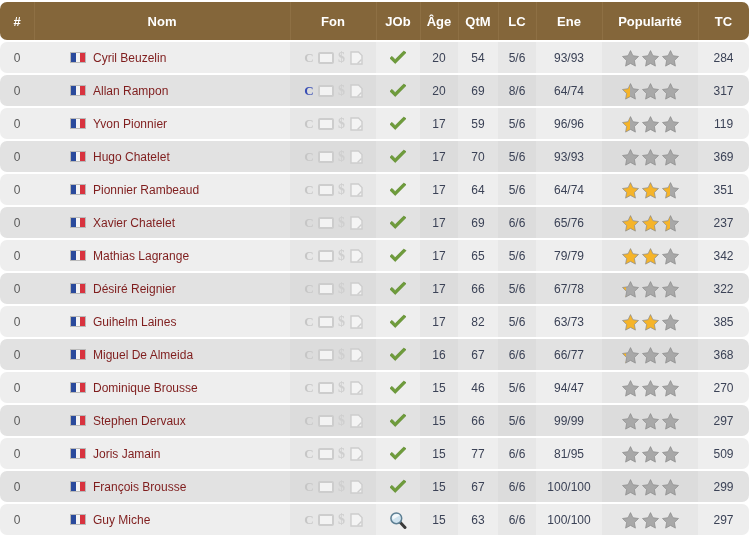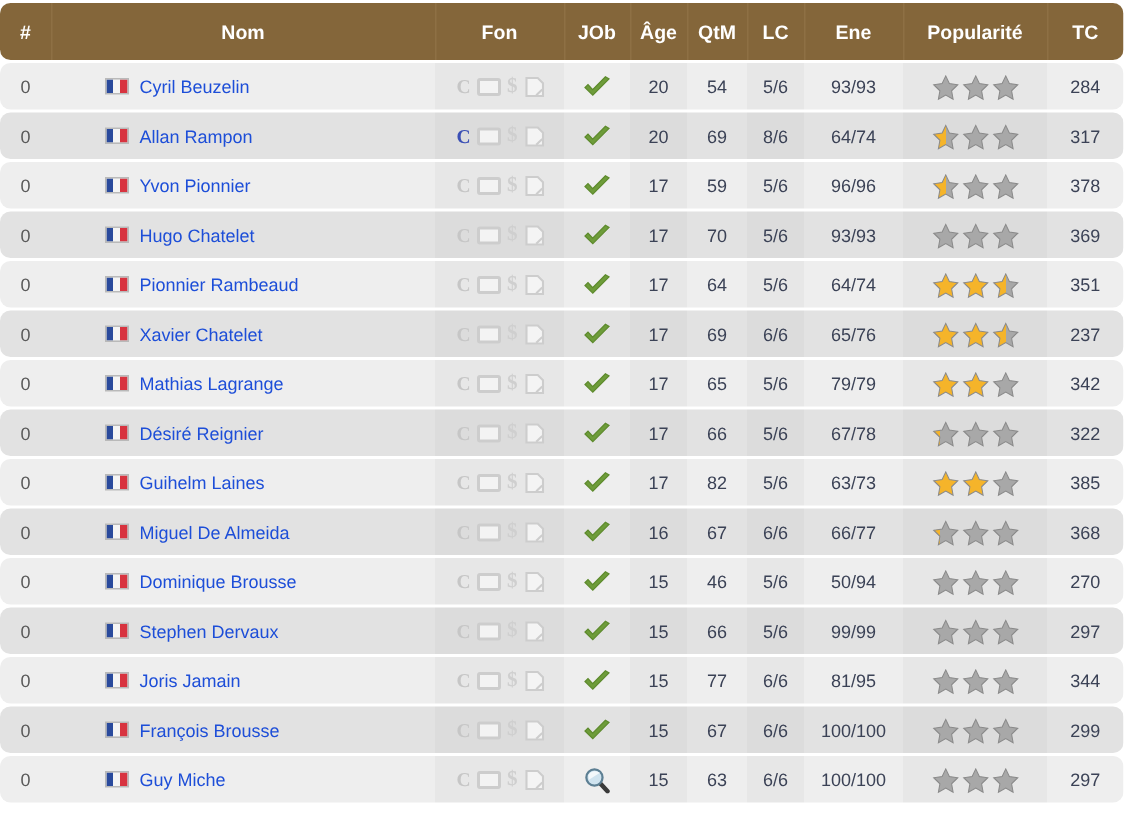--- a/index.html
+++ b/index.html
@@ -89,21 +89,21 @@
     position: relative;
     border: 1px solid #b9b9b9;
     box-sizing: border-box;
     background: linear-gradient(to right,
         #2a4a9c 0%,   #2a4a9c 33.3%,
         #f4f4f4 33.3%, #f4f4f4 66.6%,
         #d8333f 66.6%, #d8333f 100%);
     flex: 0 0 auto;
   }
   .player-name {
-    color: #1d4ed8;
+    color: #7f1d1d;
     font-size: 12px;
     text-decoration: none;
     cursor: pointer;
   }
 
   
   .fon-wrap {
     display: flex;
     align-items: center;
     justify-content: center;
@@ -423,21 +423,21 @@
                     <stop offset="0%" stop-color="#f5b42a"></stop>
                     <stop offset="0%" stop-color="#a8a8a8"></stop>
                     <stop offset="100%" stop-color="#a8a8a8"></stop>
                   </linearGradient>
                 </defs>
                 <polygon points="9.5,1.6 11.9,6.7 17.5,7.5 13.4,11.5 14.4,17.1 9.5,14.4 4.6,17.1 5.6,11.5 1.5,7.5 7.1,6.7" fill="url(#sg8)" stroke="#8a8a8a" stroke-width="0.7"></polygon>
               </svg>
             </span>
           </div>
         </td>
-        <td class="last">378</td>
+        <td class="last">119</td>
       </tr>
       <tr class="even">
         <td class="first rank-cell">0</td>
         <td class="name-cell">
           <div class="name-wrap">
             <span class="flag" title="France"></span>
             <a class="player-name">Hugo Chatelet</a>
           </div>
         </td>
         <td class="shade">
@@ -1011,21 +1011,21 @@
             <span class="check">
               <svg width="20" height="16" viewBox="0 0 20 16" xmlns="http://www.w3.org/2000/svg">
                 <path d="M2 8.3 L7.2 13.4 L18 2.6 L15.6 1.2 L7.1 9.7 L4 6.4 Z" fill="#6e9c3a" stroke="#5d8a2c" stroke-width="0.8"></path>
               </svg>
             </span>
           </div>
         </td>
         <td class="shade">15</td>
         <td>46</td>
         <td class="shade">5/6</td>
-        <td>50/94</td>
+        <td>94/47</td>
         <td class="shade">
           <div class="stars-wrap" title="0 / 3">
             <span>
               <svg class="star" viewBox="0 0 19 18" xmlns="http://www.w3.org/2000/svg">
                 <defs>
                   <linearGradient id="sg30" x1="0" y1="0" x2="1" y2="0">
                     <stop offset="0%" stop-color="#f5b42a"></stop>
                     <stop offset="0%" stop-color="#f5b42a"></stop>
                     <stop offset="0%" stop-color="#a8a8a8"></stop>
                     <stop offset="100%" stop-color="#a8a8a8"></stop>
@@ -1213,21 +1213,21 @@
                     <stop offset="0%" stop-color="#f5b42a"></stop>
                     <stop offset="0%" stop-color="#a8a8a8"></stop>
                     <stop offset="100%" stop-color="#a8a8a8"></stop>
                   </linearGradient>
                 </defs>
                 <polygon points="9.5,1.6 11.9,6.7 17.5,7.5 13.4,11.5 14.4,17.1 9.5,14.4 4.6,17.1 5.6,11.5 1.5,7.5 7.1,6.7" fill="url(#sg38)" stroke="#8a8a8a" stroke-width="0.7"></polygon>
               </svg>
             </span>
           </div>
         </td>
-        <td class="last">344</td>
+        <td class="last">509</td>
       </tr>
       <tr class="even">
         <td class="first rank-cell">0</td>
         <td class="name-cell">
           <div class="name-wrap">
             <span class="flag" title="France"></span>
             <a class="player-name">François Brousse</a>
           </div>
         </td>
         <td class="shade">

